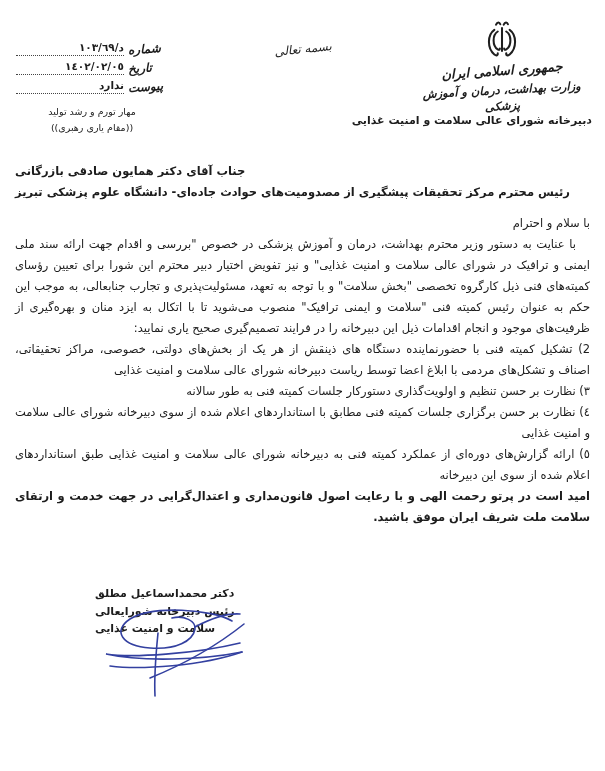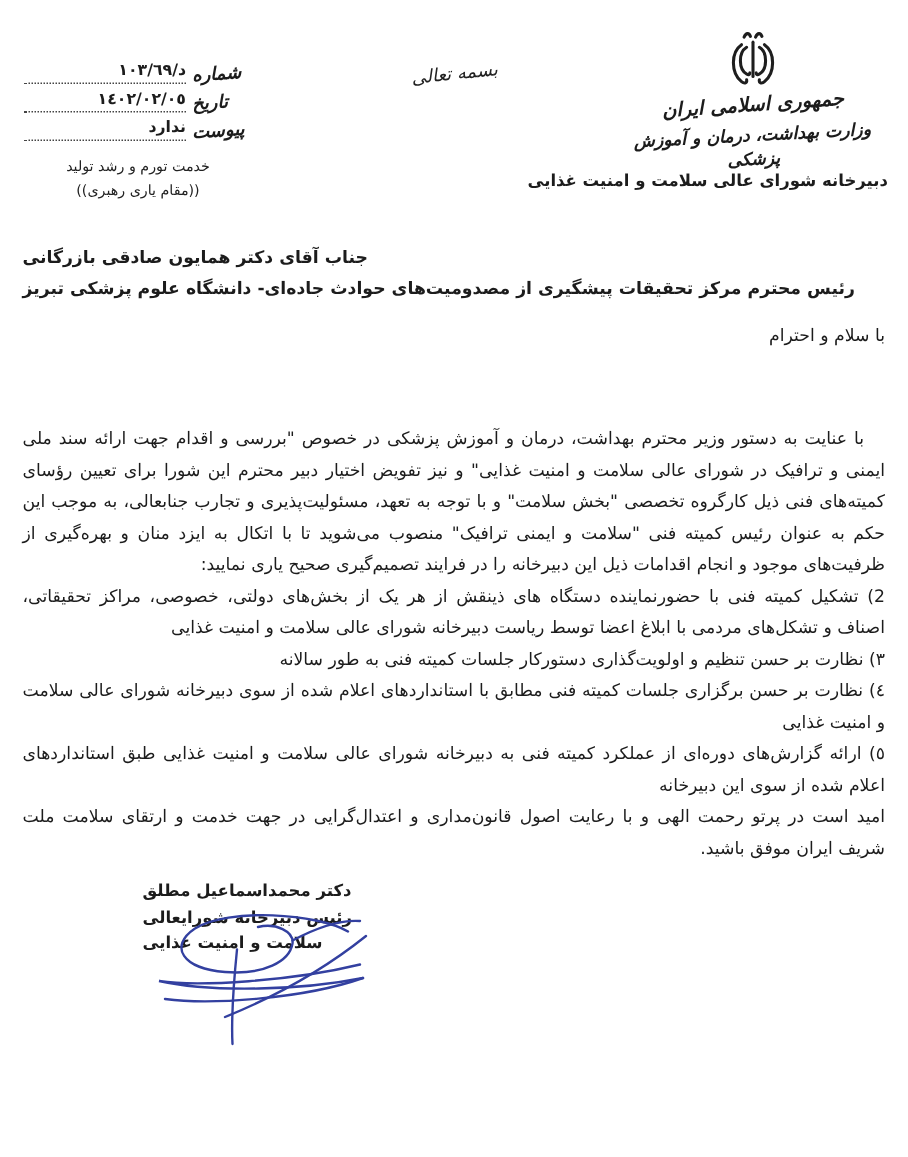--- a/index.html
+++ b/index.html
@@ -26,23 +26,23 @@
   }
   .meta-value{
     flex:1; border-bottom:1.5px dotted #444; text-align:right;
     font-weight:bold; font-size:10.5px; padding-bottom:1px; line-height:14px; white-space:nowrap;
   }
   .slogan{margin-top:10px; text-align:center; font-size:9.5px; line-height:16px; color:#222;}
   
   .content{position:absolute; top:161px; right:15px; left:15px; font-size:11.5px; line-height:21px;}
   .recipient-name,.recipient-title{font-weight:bold; text-align:left; white-space:nowrap;}
   .salutation{margin-top:10px; text-align:right;}
-  .paragraph{text-align:justify; text-indent:14px;margin-top:48px;}
+  .paragraph{text-align:justify; text-indent:14px;}
   .list-item{text-align:justify;}
-  .closing{text-align:justify;}
+  .closing{text-align:justify;font-weight:bold;}
   
   .signature-block{
     position:absolute; top:585px; left:95px; width:170px; text-align:left;
     font-weight:bold; font-size:11px; line-height:17.5px; z-index:1;
   }
   .signature-ink{position:absolute; top:601px; left:90px; z-index:2; pointer-events:none;}
 </style>
 </head>
 <body>
 
@@ -72,21 +72,21 @@
     </div>
     <div class="meta-row">
       <span class="meta-label">تاریخ</span>
       <span class="meta-value" dir="ltr">١٤٠٢/٠٢/٠٥</span>
     </div>
     <div class="meta-row">
       <span class="meta-label">پیوست</span>
       <span class="meta-value">ندارد</span>
     </div>
     <div class="slogan">
-      <div>خدمت تورم و رشد تولید</div>
+      <div>مهار تورم و رشد تولید</div>
       <div>((مقام یاری رهبری))</div>
     </div>
   </div>
 
   <div class="content">
     <div class="recipient-name">جناب آقای دکتر همایون صادقی بازرگانی</div>
     <div class="recipient-title">رئیس محترم مرکز تحقیقات پیشگیری از مصدومیت‌های حوادث جاده‌ای- دانشگاه علوم پزشکی تبریز</div>
     <div class="salutation">با سلام و احترام</div>
     <div class="paragraph">با عنایت به دستور وزیر محترم بهداشت، درمان و آموزش پزشکی در خصوص "بررسی و اقدام جهت ارائه سند ملی ایمنی و ترافیک در شورای عالی سلامت و امنیت غذایی" و نیز تفویض اختیار دبیر محترم این شورا برای تعیین رؤسای کمیته‌های فنی ذیل کارگروه تخصصی "بخش سلامت" و با توجه به تعهد، مسئولیت‌پذیری و تجارب جنابعالی، به موجب این حکم به عنوان رئیس کمیته فنی "سلامت و ایمنی ترافیک" منصوب می‌شوید تا با اتکال به ایزد منان و بهره‌گیری از ظرفیت‌های موجود و انجام اقدامات ذیل این دبیرخانه را در فرایند تصمیم‌گیری صحیح یاری نمایید:</div>
     <div class="list-item">2)  تشکیل کمیته فنی با حضورنماینده دستگاه های ذینقش از هر یک از بخش‌های دولتی، خصوصی، مراکز تحقیقاتی، اصناف و تشکل‌های مردمی با ابلاغ اعضا توسط ریاست دبیرخانه شورای عالی سلامت و امنیت غذایی</div>

